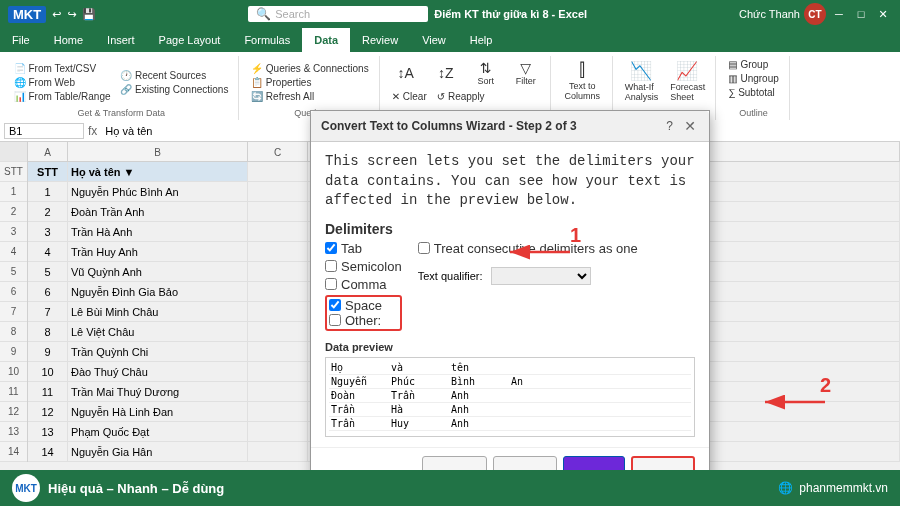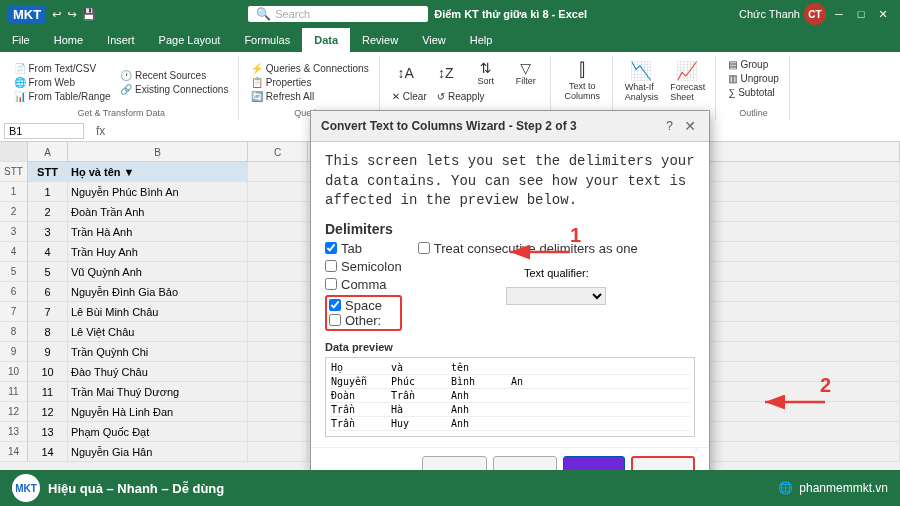--- a/index.html
+++ b/index.html
@@ -74,21 +74,21 @@
     }
 
     
     .formula-bar {
       display: flex;
       align-items: center;
       height: 22px;
       border-bottom: 1px solid #d0d0d0;
       background: white;
       padding: 0 4px;
-      gap: 12px;
+      gap: 4px;
     }
     .name-box {
       width: 80px;
       border: 1px solid #ccc;
       padding: 1px 4px;
       font-size: 11px;
     }
     .formula-text { flex: 1; font-size: 11px; padding: 0 4px; }
 
     
@@ -192,21 +192,21 @@
     .dialog-close {
       cursor: pointer; font-size: 14px; color: #666;
       width: 18px; height: 18px; display: flex; align-items: center; justify-content: center;
     }
     .dialog-body { padding: 10px 14px; }
     .dialog-desc { font-size: 14px; color: #333; margin-bottom: 10px; line-height: 1.4; font-family: Liberation Mono, monospace; }
     .section-title { font-size: 14px; font-weight: bold; color: #333; margin-bottom: 4px; }
     .checkbox-row { display: flex; align-items: center; gap: 4px; margin-bottom: 3px; }
     .checkbox-row input[type=checkbox] { width: 12px; height: 12px; }
     .checkbox-label { font-size: 13px; color: #333; }
-    .text-qualifier-row { display: flex; align-items: center; gap: 8px; font-size: 11px; flex-direction: column; }
+    .text-qualifier-row { display: flex; align-items: center; gap: 8px; font-size: 11px; }
     .qual-select {
       border: 1px solid #ccc;
       font-size: 11px;
       padding: 1px 4px;
       width: 100px;
     }
     .preview-section { margin-top: 8px; }
     .preview-label { font-size: 11px; font-weight: bold; color: #333; margin-bottom: 4px; }
     .preview-box {
       border: 1px solid #ccc;
@@ -395,20 +395,21 @@
       <div class="ribbon-btn-small">▥ Ungroup</div>
       <div class="ribbon-btn-small">∑ Subtotal</div>
     </div>
     <div class="ribbon-group-label">Outline</div>
   </div>
 </div>
 
 <div class="formula-bar">
   <input class="name-box" value="B1" style="">
   <span style="color:#666;font-size:12px;">fx</span>
+  <span class="formula-text">Họ và tên</span>
 </div>
 
 <div class="spreadsheet-area">
   <div>
     <div class="row-headers">
       <div class="row-header header"></div>
       <div class="row-header">STT</div>
       <div class="row-header">1</div>
       <div class="row-header">2</div>
       <div class="row-header">3</div>

